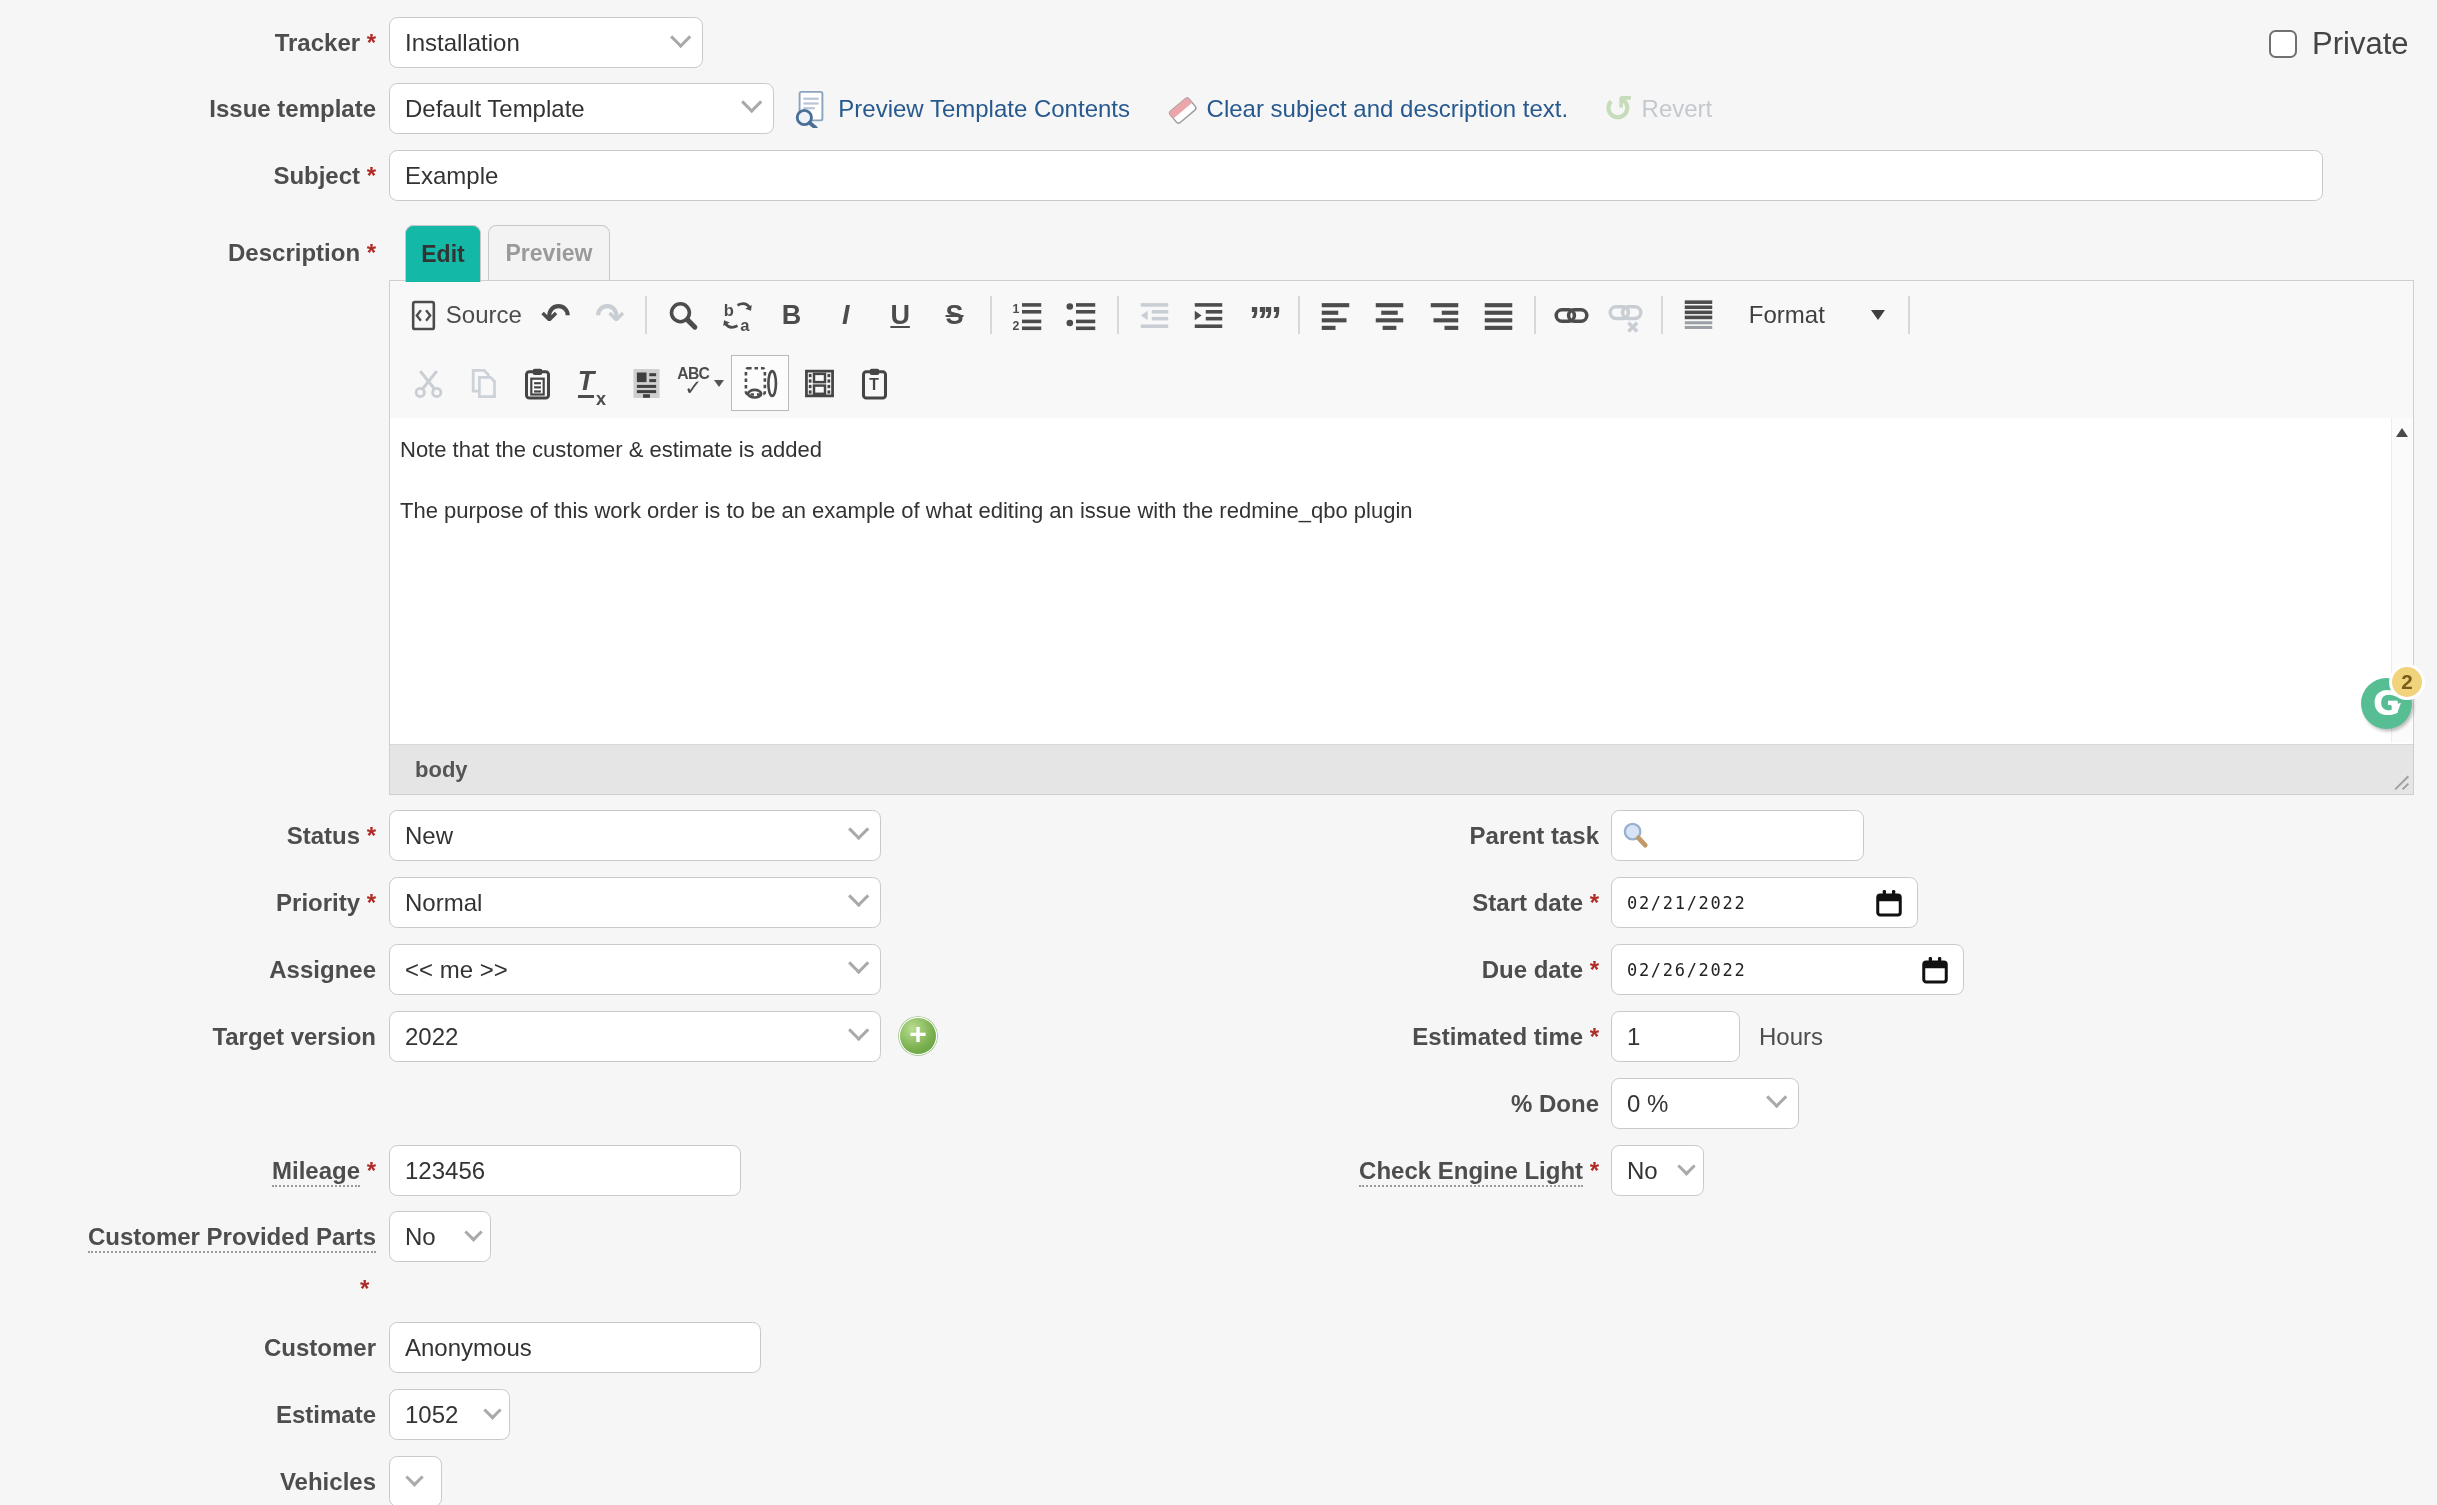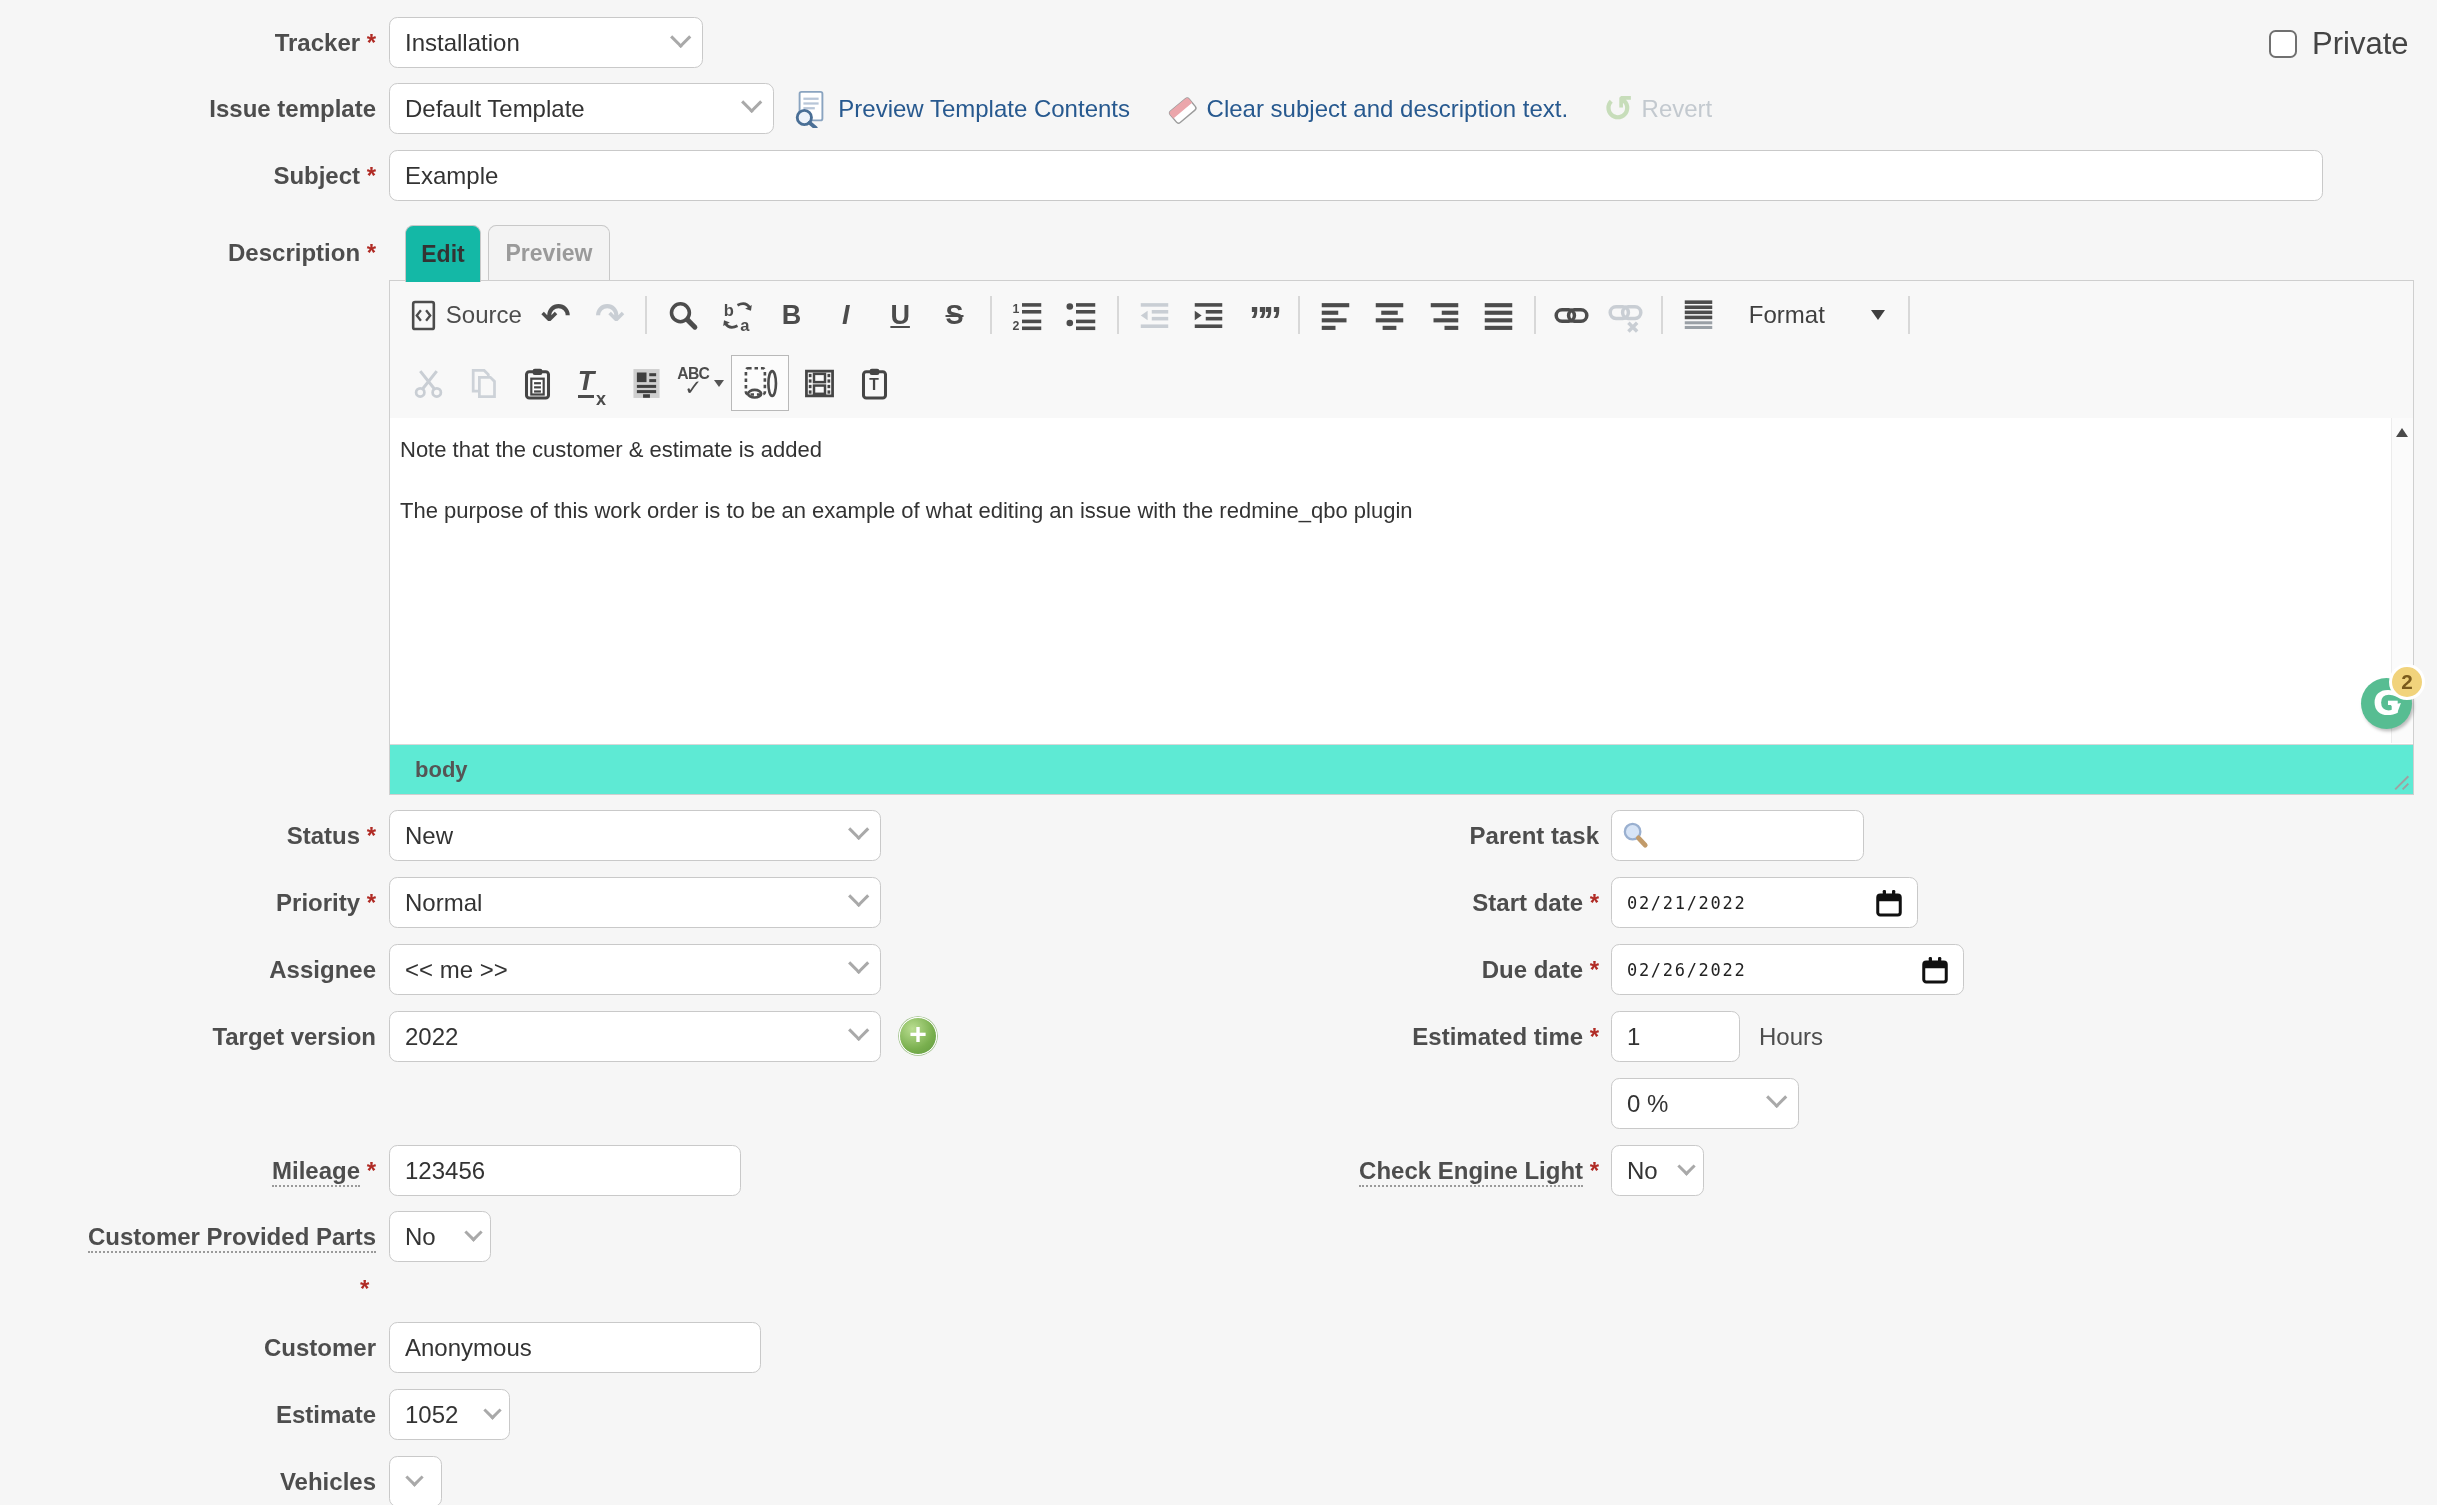--- a/index.html
+++ b/index.html
@@ -62,21 +62,21 @@
   .abc-t{font-size:15.7px;font-weight:bold;color:#4c4c4c;letter-spacing:-0.8px;}
   .abc-c{font-size:21.5px;font-weight:bold;color:#4c4c4c;margin-top:-3.3px;}
   .tbtn-active{border:1.7px solid #b9b9b9;background:#fcfcfc;box-sizing:border-box;height:56px;min-width:58px;margin:0 3.3px;}
   .stack{position:relative;display:flex;align-items:center;justify-content:center;}
   .stack .ov{position:absolute;font-size:15.7px;font-weight:bold;color:#454545;top:18px;left:50%;transform:translateX(-50%);}
 
   #content{position:absolute;top:137px;left:0;right:0;bottom:51px;background:#fff;overflow:hidden;}
   #content .doc{padding:18px 33px 0 10px;font-size:22px;color:#333;line-height:28px;}
   #content .doc p{margin:0;}
   #content .doc p + p{margin-top:33px;}
-  #elpath{position:absolute;left:0;right:0;bottom:0;height:50px;background:#5eead4;border-top:1.7px solid #d8d8d8;
+  #elpath{position:absolute;left:0;right:0;bottom:0;height:50px;background:#e5e5e5;border-top:1.7px solid #d8d8d8;
           display:flex;align-items:center;padding-left:25px;color:#555;font-size:22px;font-weight:bold;box-sizing:border-box;}
   #scrollcol{position:absolute;top:137px;right:0;bottom:51px;width:21.5px;background:#fbfbfb;border-left:1.7px solid #ececec;}
   #scrollcol .up{width:0;height:0;border-left:6.6px solid transparent;border-right:6.6px solid transparent;
                  border-bottom:9px solid #4a4a4a;margin:10px auto 0;}
   #grip{position:absolute;right:3.3px;bottom:3.3px;}
 
   
   #gram{position:absolute;left:2361px;top:678px;width:51px;height:51px;border-radius:50%;background:#57bd92;
         display:flex;align-items:center;justify-content:center;box-shadow:1.7px 2.5px 3.3px rgba(0,0,0,.25);z-index:6;}
   #gram .g{color:#fff;font-size:33px;font-weight:bold;font-family:"DejaVu Sans",sans-serif;}
@@ -447,20 +447,21 @@
   </div>
   <div id="addver">
       <span>+</span>
     </div>
   <div class="lbl-r" style="top:1011px;"><span>Estimated time</span><span class="req">*</span></div>
   <div class="fld" style="left:1611px;top:1011px;width:129px;">
     <span>1</span>
   </div>
   <div class="hours" style="top:1011px;">Hours</div>
 
+  <div class="lbl-r" style="top:1078px;">% Done</div>
   <div class="fld sel" style="left:1611px;top:1078px;width:188px;">
     <span>0 %</span>
       <span class="chev"></span>
   </div>
 
   <div class="lbl" style="top:1145px;"><span class="dotted">Mileage</span><span class="req">*</span></div>
   <div class="fld" style="left:389px;top:1145px;width:352px;">
     <span>123456</span>
   </div>
   <div class="lbl-r" style="top:1145px;"><span class="dotted">Check Engine Light</span><span class="req">*</span></div>

